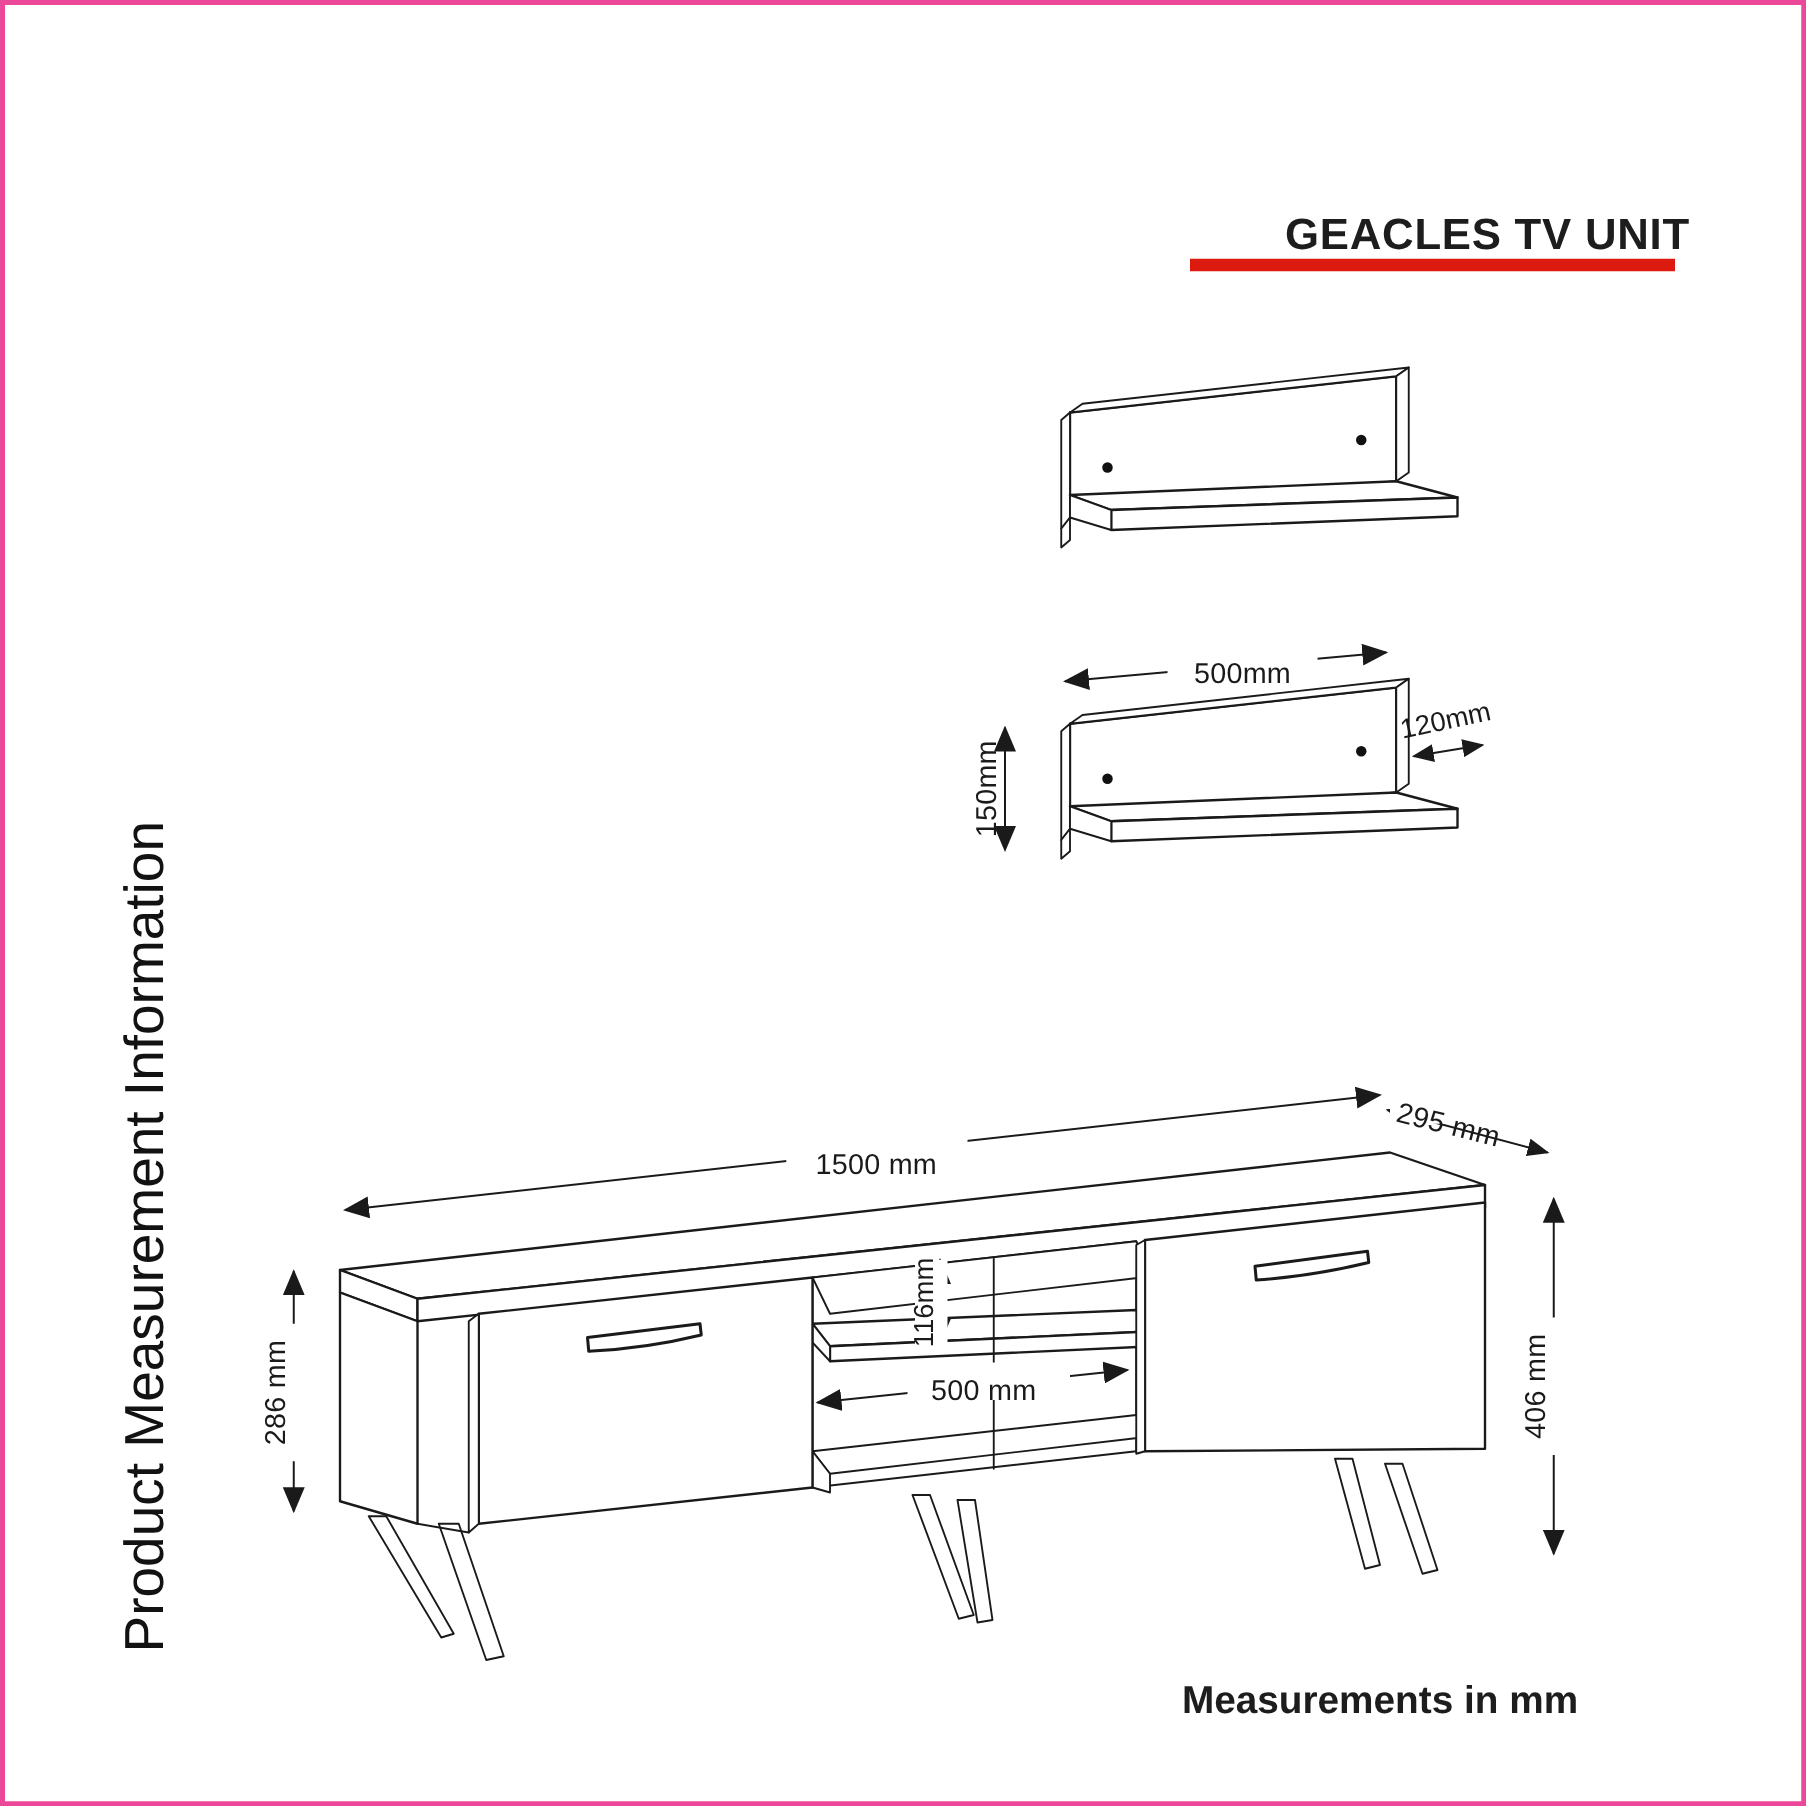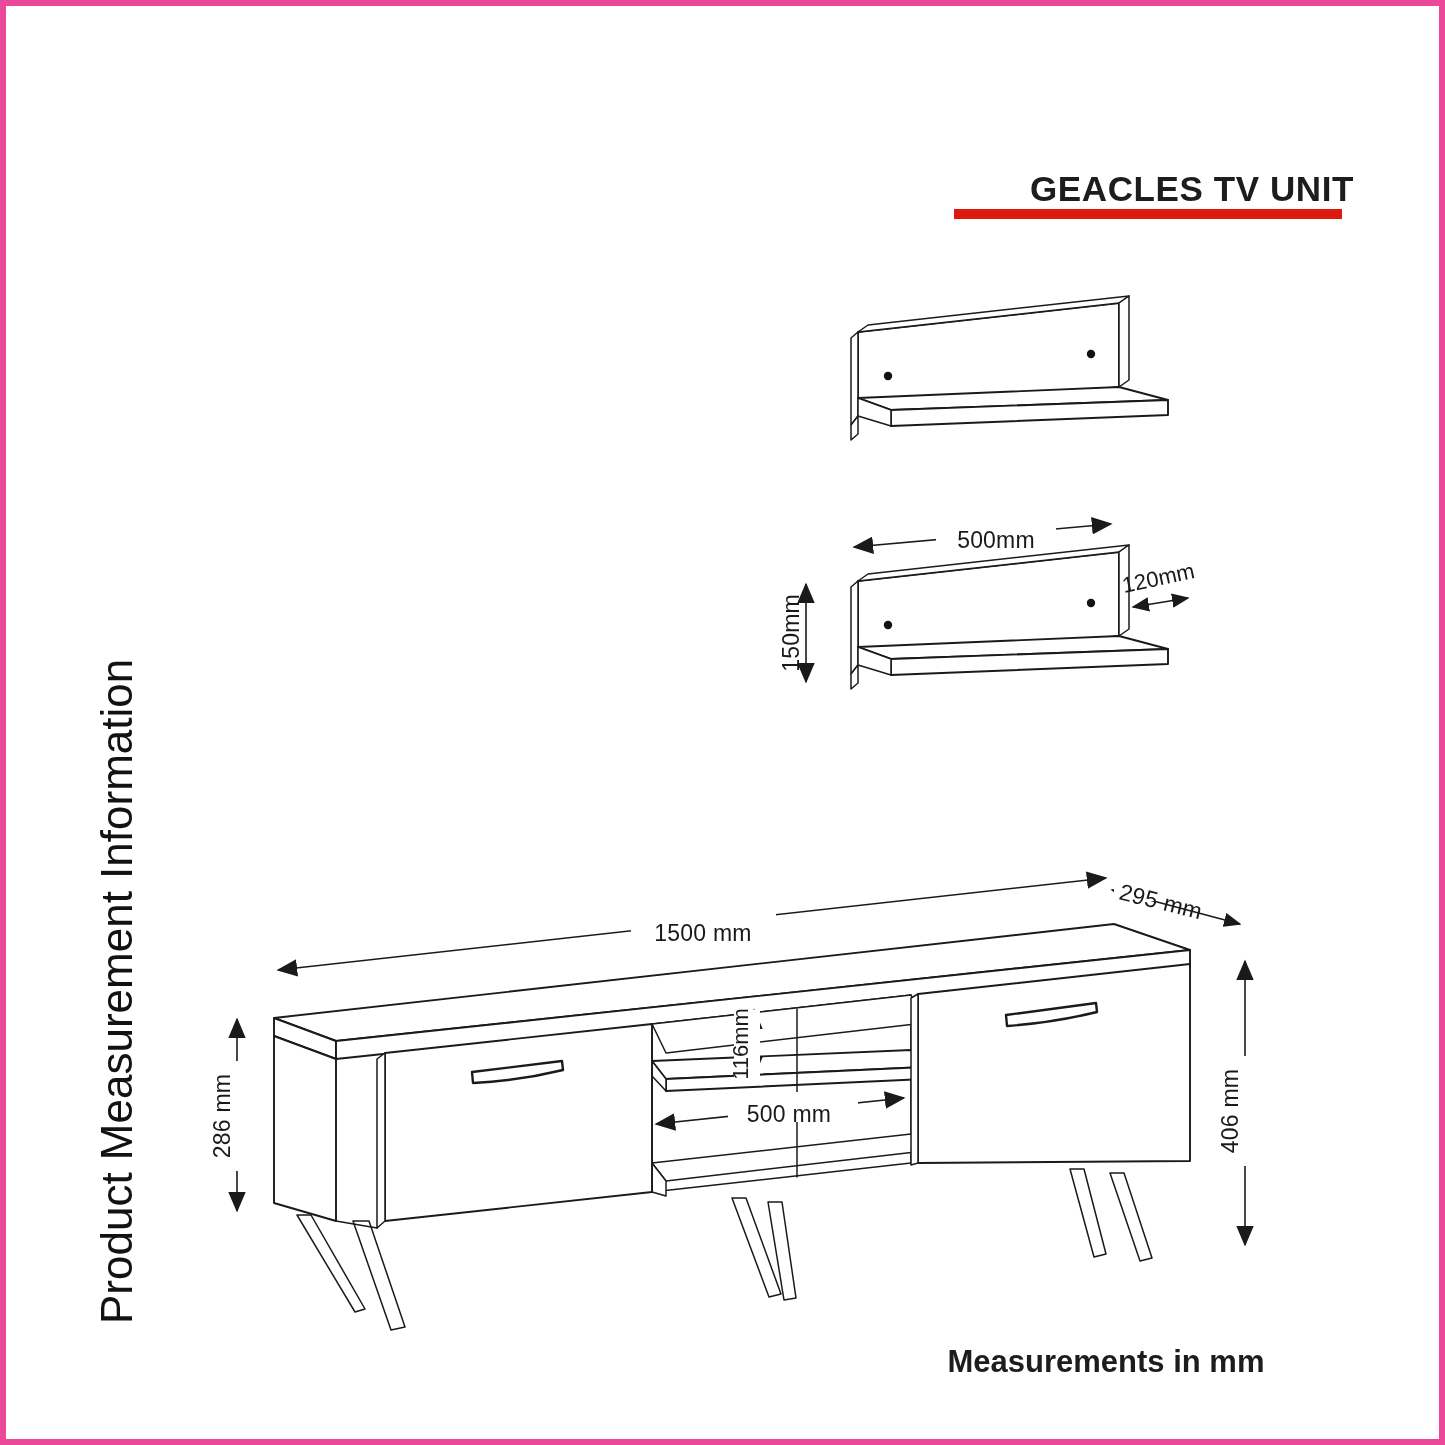--- a/index.html
+++ b/index.html
@@ -9,21 +9,21 @@
     background: #ffffff;
   }
   body {
     font-family: "Liberation Sans", sans-serif;
   }
   #page {
     position: relative;
     width: 1445px;
     height: 1445px;
     background: #ffffff;
-    border: 6px solid #ec4899;
+    border: 4px solid #ec4899;
     box-sizing: border-box;
     overflow: hidden;
   }
   #diagram-svg {
     position: absolute;
     left: 0;
     top: 0;
     width: 1445px;
     height: 1445px;
     display: block;

